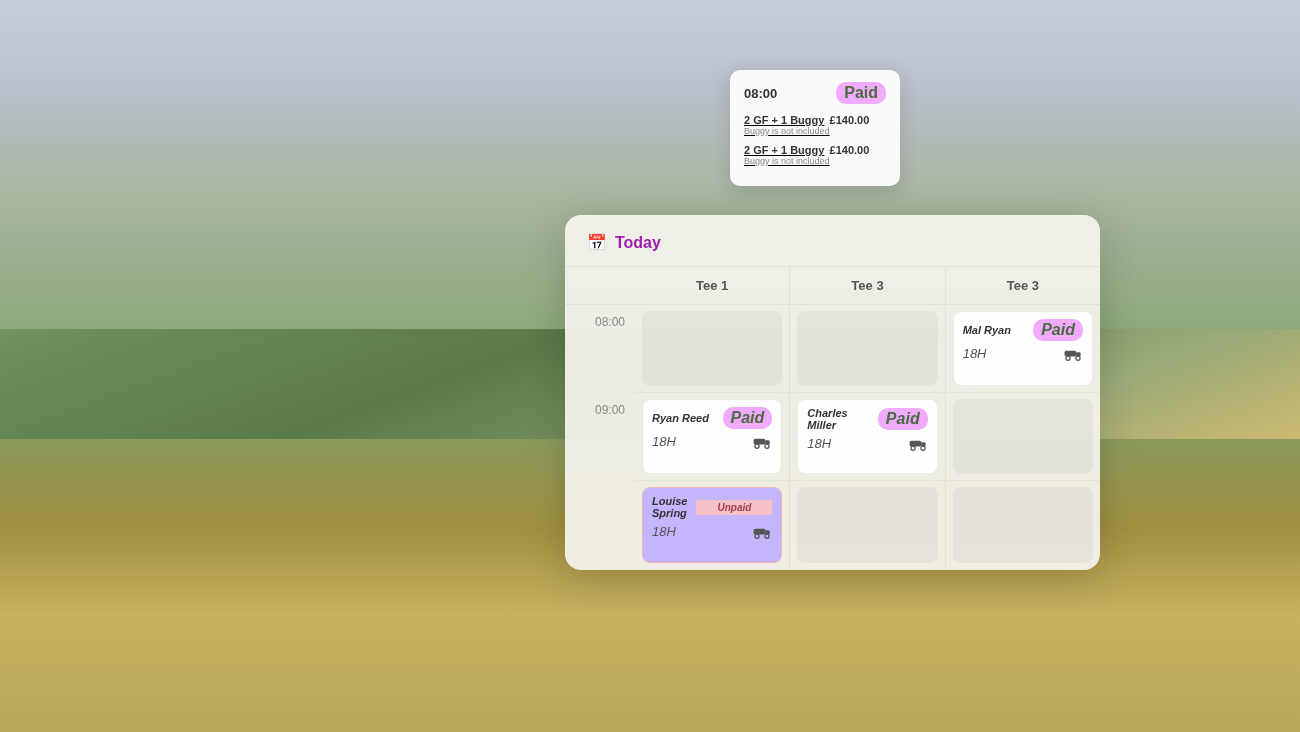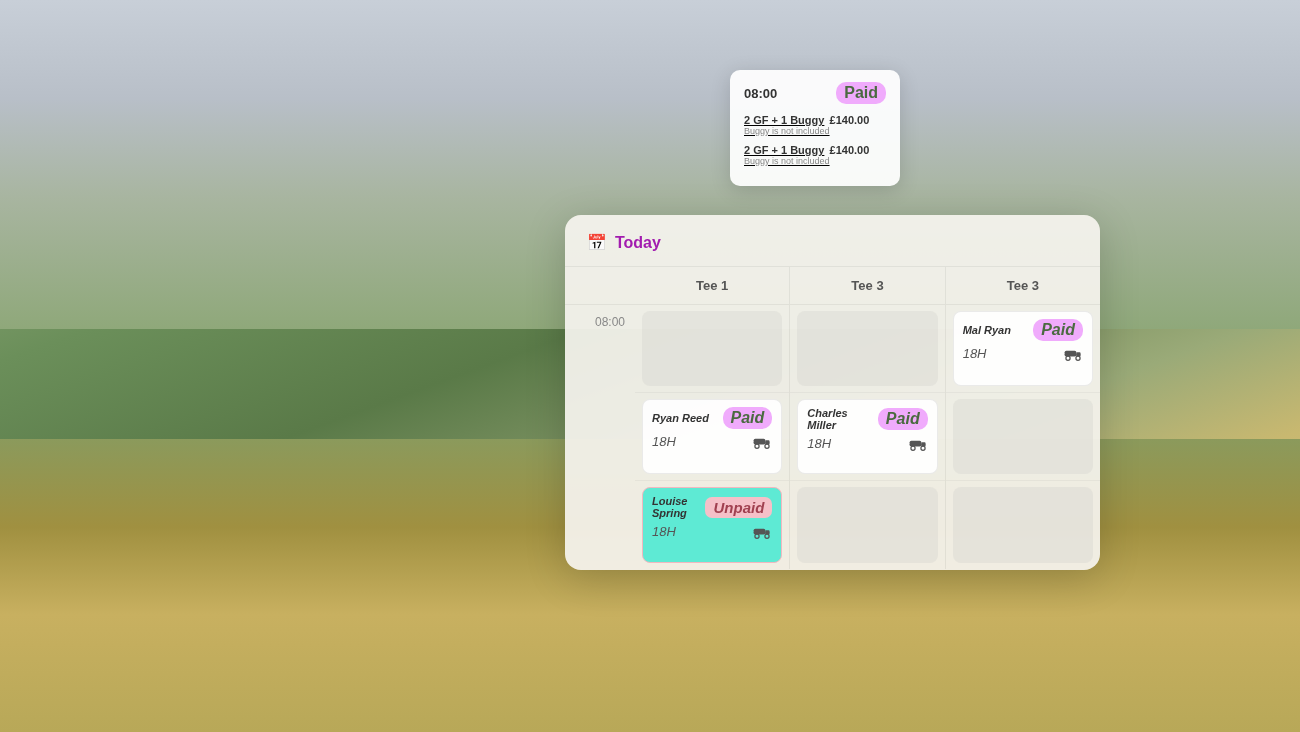--- a/index.html
+++ b/index.html
@@ -78,24 +78,24 @@
       color: #4a6a40;
       font-size: 16px;
       font-weight: 600;
       padding: 2px 8px;
       border-radius: 10px;
     }
 
     .badge-unpaid {
       background: #f5c0c8;
       color: #a04050;
-      font-size: 15px;
-      font-weight: 600;
-      padding: 2px 8px;
-      border-radius: 7px;
+      font-size: 10px;
+      font-weight: 600;
+      padding: 2px 21px;
+      border-radius: 0;
     }
 
     .tooltip-item {
       margin-bottom: 6px;
     }
 
     .tooltip-item-title {
       font-size: 11px;
       font-weight: 600;
       color: #333;
@@ -225,21 +225,21 @@
     .inner-card.empty {
       background: rgba(210,208,202,0.35);
     }
 
     .inner-card.booked-paid {
       background: rgba(255,255,255,0.9);
       border: 1px solid rgba(0,0,0,0.08);
     }
 
     .inner-card.booked-unpaid {
-      background: #5eead4;
+      background: #c4b5fd;
       border: 1px solid #f0b8c0;
     }
 
     .card-top {
       display: flex;
       align-items: center;
       justify-content: space-between;
       margin-bottom: 5px;
     }
 
@@ -302,20 +302,23 @@
     <span class="panel-title">Today</span>
   </div>
 
   <div class="schedule-grid">
 
     <div class="time-slots-col">
       <div style="height:38px; border-bottom: 1px solid rgba(0,0,0,0.06);"></div>
       <div class="time-block">
         <span>08:00</span>
       </div>
+      <div class="time-block">
+        <span>09:00</span>
+      </div>
     </div>
 
     <div class="tees-grid">
 
       <div class="tee-column">
         <div class="tee-col-header">Tee 1</div>
 
         <div class="tee-time-block">
           <div class="inner-card empty"></div>
         </div>

